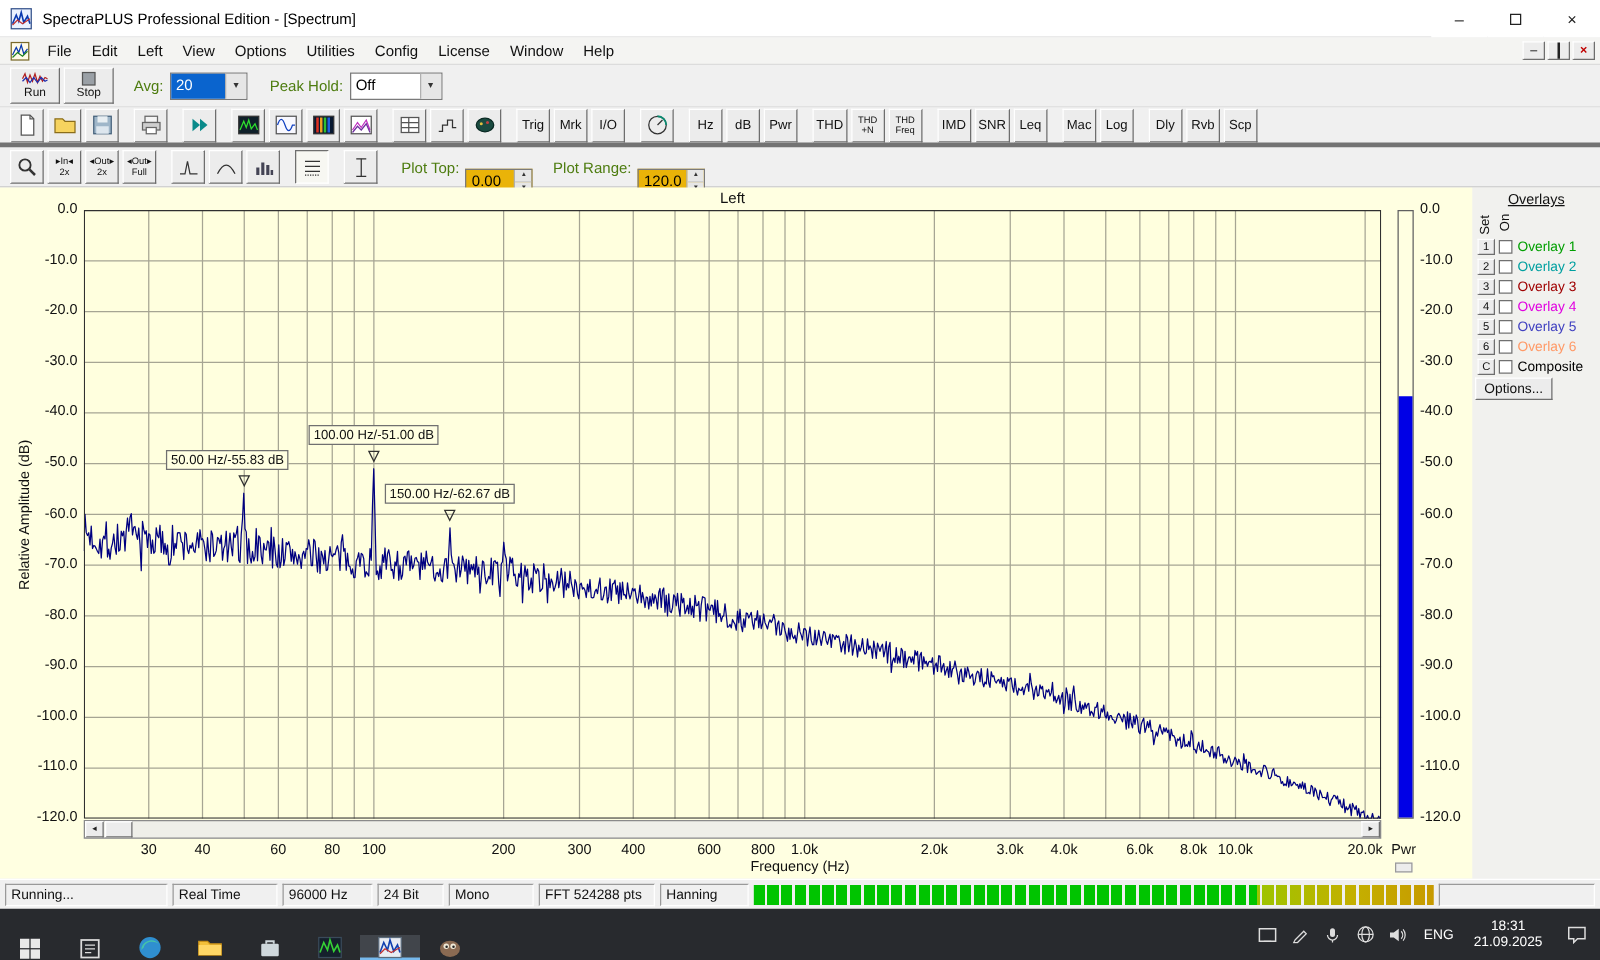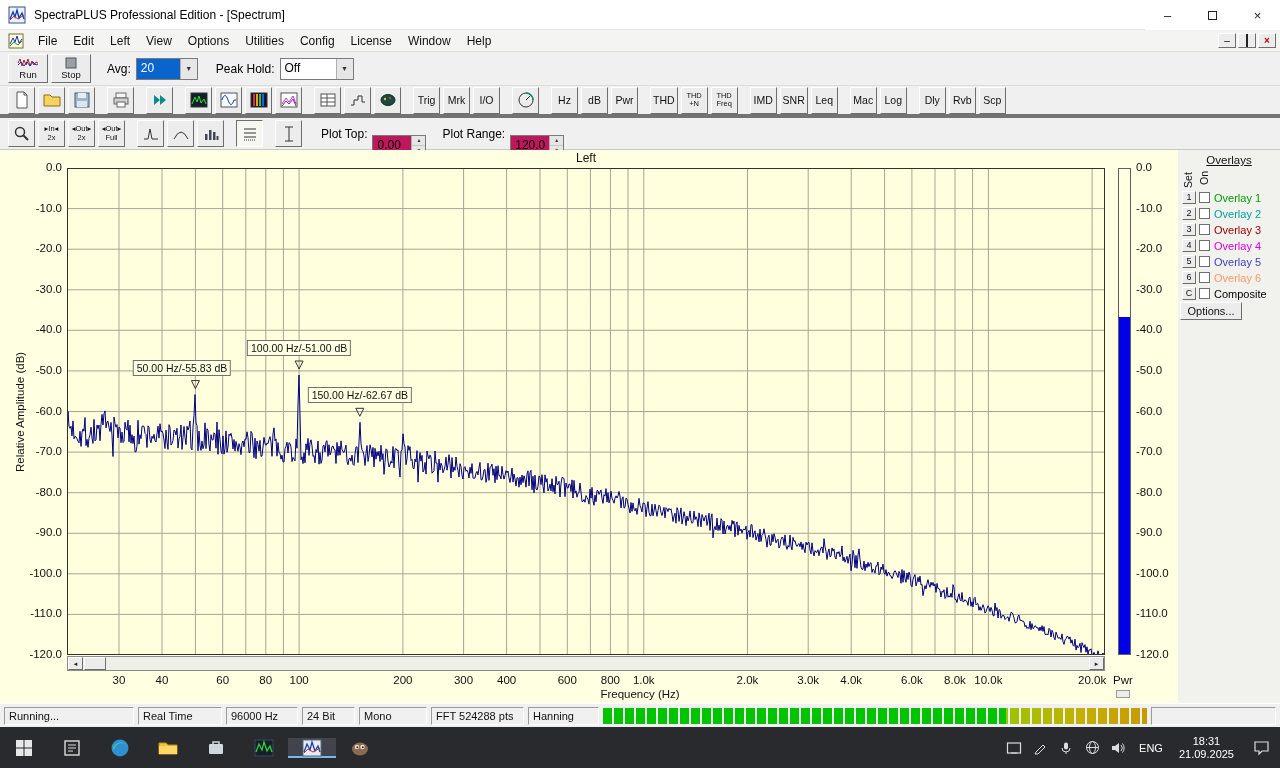--- a/index.html
+++ b/index.html
@@ -28,38 +28,38 @@
     background:#ececec;border:1px solid;border-color:#fff #6e6e6e #6e6e6e #fff;}
   .mdi-btn .maxbox{width:7px;height:6px;margin:3px auto 0;}
   .mdi-close{color:#c00000;font-weight:bold;}
 
   
   .raised{background:#ececec;border:1px solid;border-color:#ffffff #6e6e6e #6e6e6e #ffffff;}
   #toolbar1{position:absolute;left:0;top:52px;width:1280px;height:34px;background:#f0f0f0;
     display:flex;align-items:center;border-bottom:1px solid #dcdcdc;}
   .bigbtn{width:40px;height:29px;display:flex;flex-direction:column;align-items:center;
     justify-content:center;font-size:9.5px;color:#111;}
-  .lbl{font-size:12px;color:#000000;}
+  .lbl{font-size:12px;color:#4d7c0f;}
   .combo{height:22px;display:flex;background:#fff;border:1px solid #7a7a7a;}
   .combo .val{flex:1;font-size:12px;padding:2px 4px;white-space:nowrap;overflow:hidden;}
   .combo .val.sel{background:#0a64ce;color:#fff;}
   .combo .dd{width:17px;background:#e6e6e6;border-left:1px solid #b0b0b0;display:flex;
     align-items:center;justify-content:center;font-size:7px;color:#333;}
   #toolbar2{position:absolute;left:0;top:86px;width:1280px;height:32px;background:#f0f0f0;
     display:flex;align-items:center;padding-left:8px;border-bottom:4px solid #737373;}
   #toolbar3{position:absolute;left:0;top:118px;width:1280px;height:32px;background:#f0f0f0;
     display:flex;align-items:center;padding-left:8px;border-bottom:1px solid #c8c8c8;}
   .tb-btn{min-width:27px;height:27px;margin-right:3px;display:flex;flex-direction:column;
     align-items:center;justify-content:center;font-size:10.5px;color:#111;padding:0 2px;
     background:#ececec;border:1px solid;border-color:#ffffff #6e6e6e #6e6e6e #ffffff;cursor:default;}
   .tb-btn.pressed{border-color:#6e6e6e #ffffff #ffffff #6e6e6e;background:#f7f7f2;}
   .tb-btn .l2{display:block;font-size:7.5px;line-height:8.5px;}
   .tb-gap{width:9px;}
   .ic{display:flex;align-items:center;justify-content:center;}
-  .spin{height:22px;display:flex;background:#be185d;border:1px solid #7a7a7a;margin-top:24px;}
+  .spin{height:22px;display:flex;background:#eab308;border:1px solid #7a7a7a;margin-top:24px;}
   .spin .val{flex:1;font-size:12px;padding:2px 4px;}
   .spin .arrows{width:14px;display:flex;flex-direction:column;border-left:1px solid #b0b0b0;}
   .spin .arrows span{flex:1;font-size:5px;line-height:9px;text-align:center;background:#e6e6e6;
     border-bottom:1px solid #c8c8c8;color:#333;}
 
   
   #chart-panel{position:absolute;left:0;top:150px;width:1178px;height:553px;background:#ffffe1;}
   #plot-title{position:absolute;left:586px;top:1px;transform:translateX(-50%);font-size:12px;color:#111;}
   #plot-svg-holder{position:absolute;left:67px;top:18px;width:1038px;height:487px;}
   .ytick{position:absolute;width:56px;left:6px;text-align:right;font-size:11.5px;color:#111;}
@@ -105,21 +105,21 @@
     display:flex;align-items:center;padding-left:4px;border-top:1px solid #fff;}
   .seg{height:18px;border:1px solid;border-color:#9a9a9a #ffffff #ffffff #9a9a9a;
     font-size:11px;color:#111;padding:2px 4px;margin-right:4px;white-space:nowrap;overflow:hidden;}
   #level-meter{width:544px;height:16px;margin-right:4px;position:relative;
     background:linear-gradient(90deg,#00c400 0%,#00c400 74%,#9cc400 74%,#c4b000 88%,#c79a00 100%);}
   #level-meter .segmask{position:absolute;left:0;top:0;width:100%;height:100%;
     background:repeating-linear-gradient(90deg,transparent 0 9px,#f0f0f0 9px 11px);}
 
   
   #taskbar{position:absolute;left:0;top:727px;width:1280px;height:41px;background:#282a2e;
-    display:flex;align-items:center;color:#eee;}
+    display:flex;align-items:flex-end;color:#eee;}
   .tb-item{width:48px;display:flex;align-items:center;justify-content:center;}
   .tb-item.active{background:#41454b;box-shadow:inset 0 -2px 0 #76b9ed;}
   #tray{position:absolute;right:0;top:0;height:41px;display:flex;align-items:center;}
   .tray-ic{width:26px;display:flex;align-items:center;justify-content:center;}
   #lang{font-size:11px;color:#fff;padding:0 8px;}
   #clock{font-size:11px;color:#fff;text-align:center;line-height:13px;padding:0 8px;}
   #notif{width:38px;display:flex;align-items:center;justify-content:center;height:41px;}
 </style>
 </head>
 <body>

